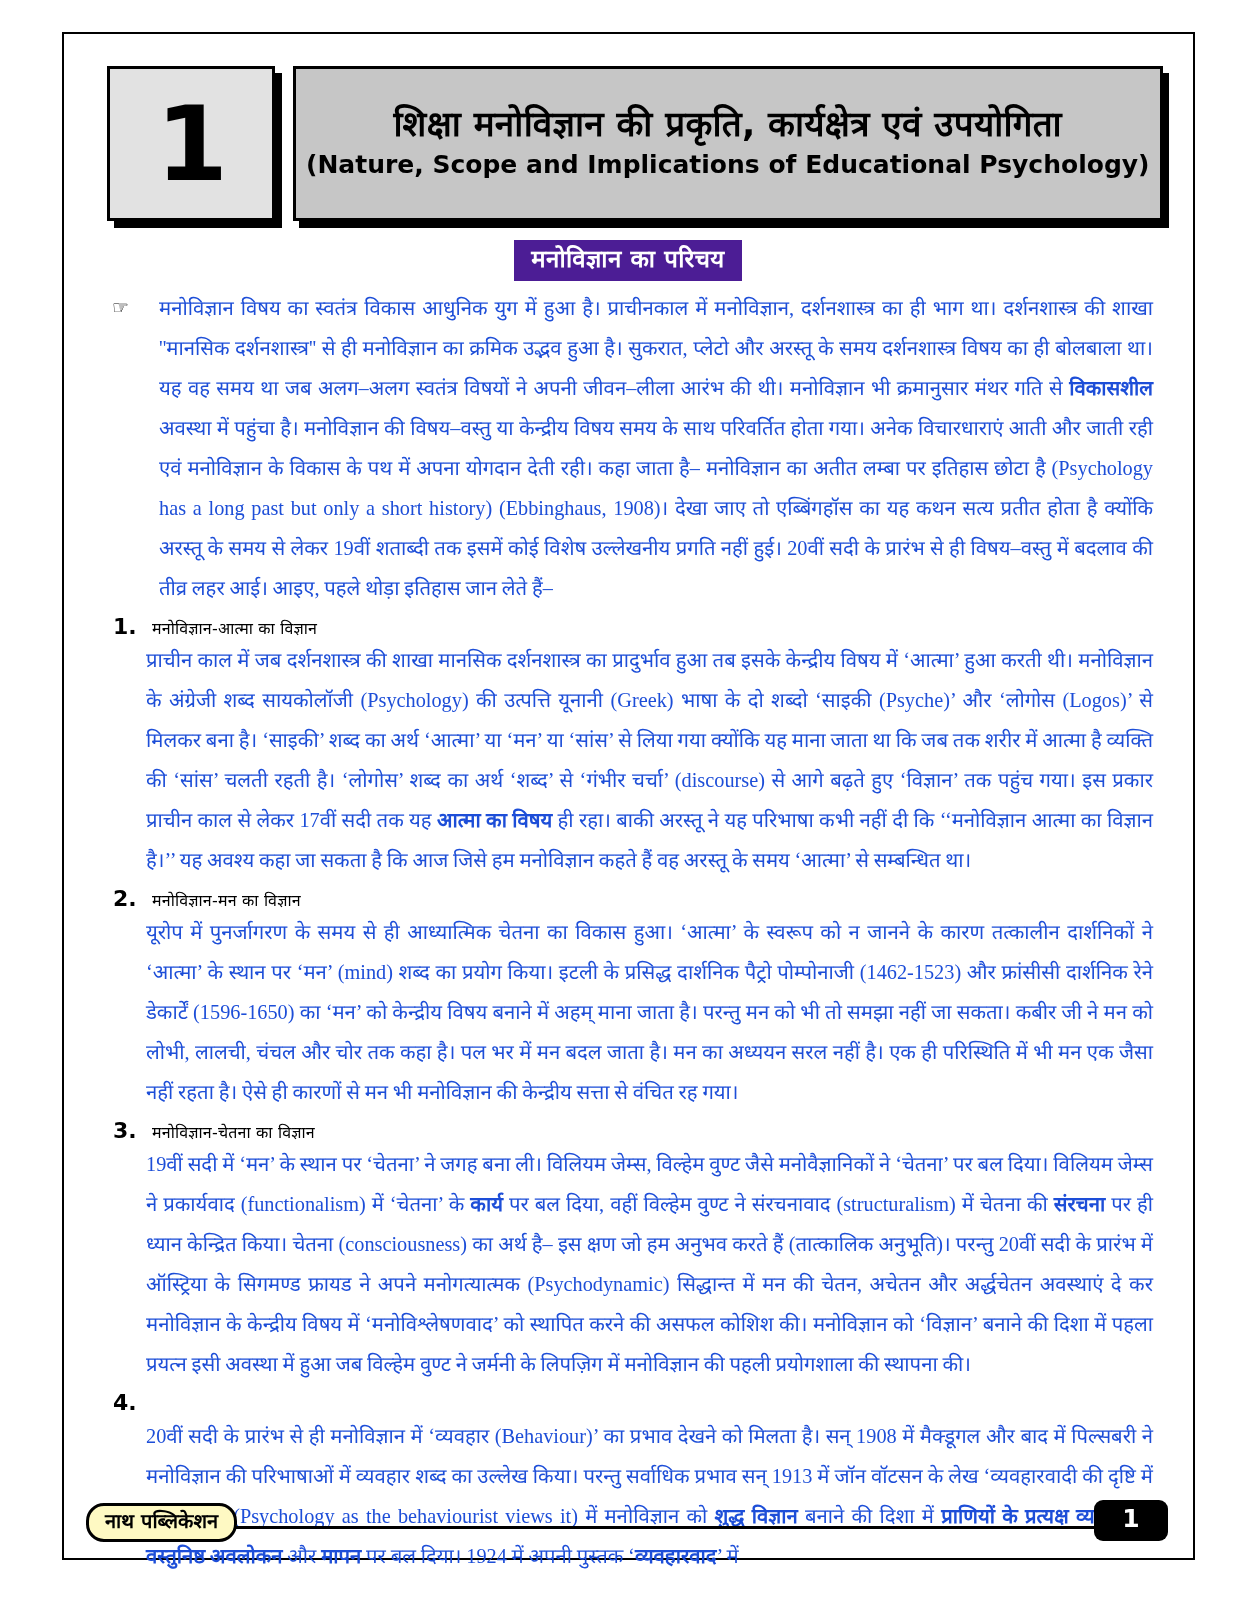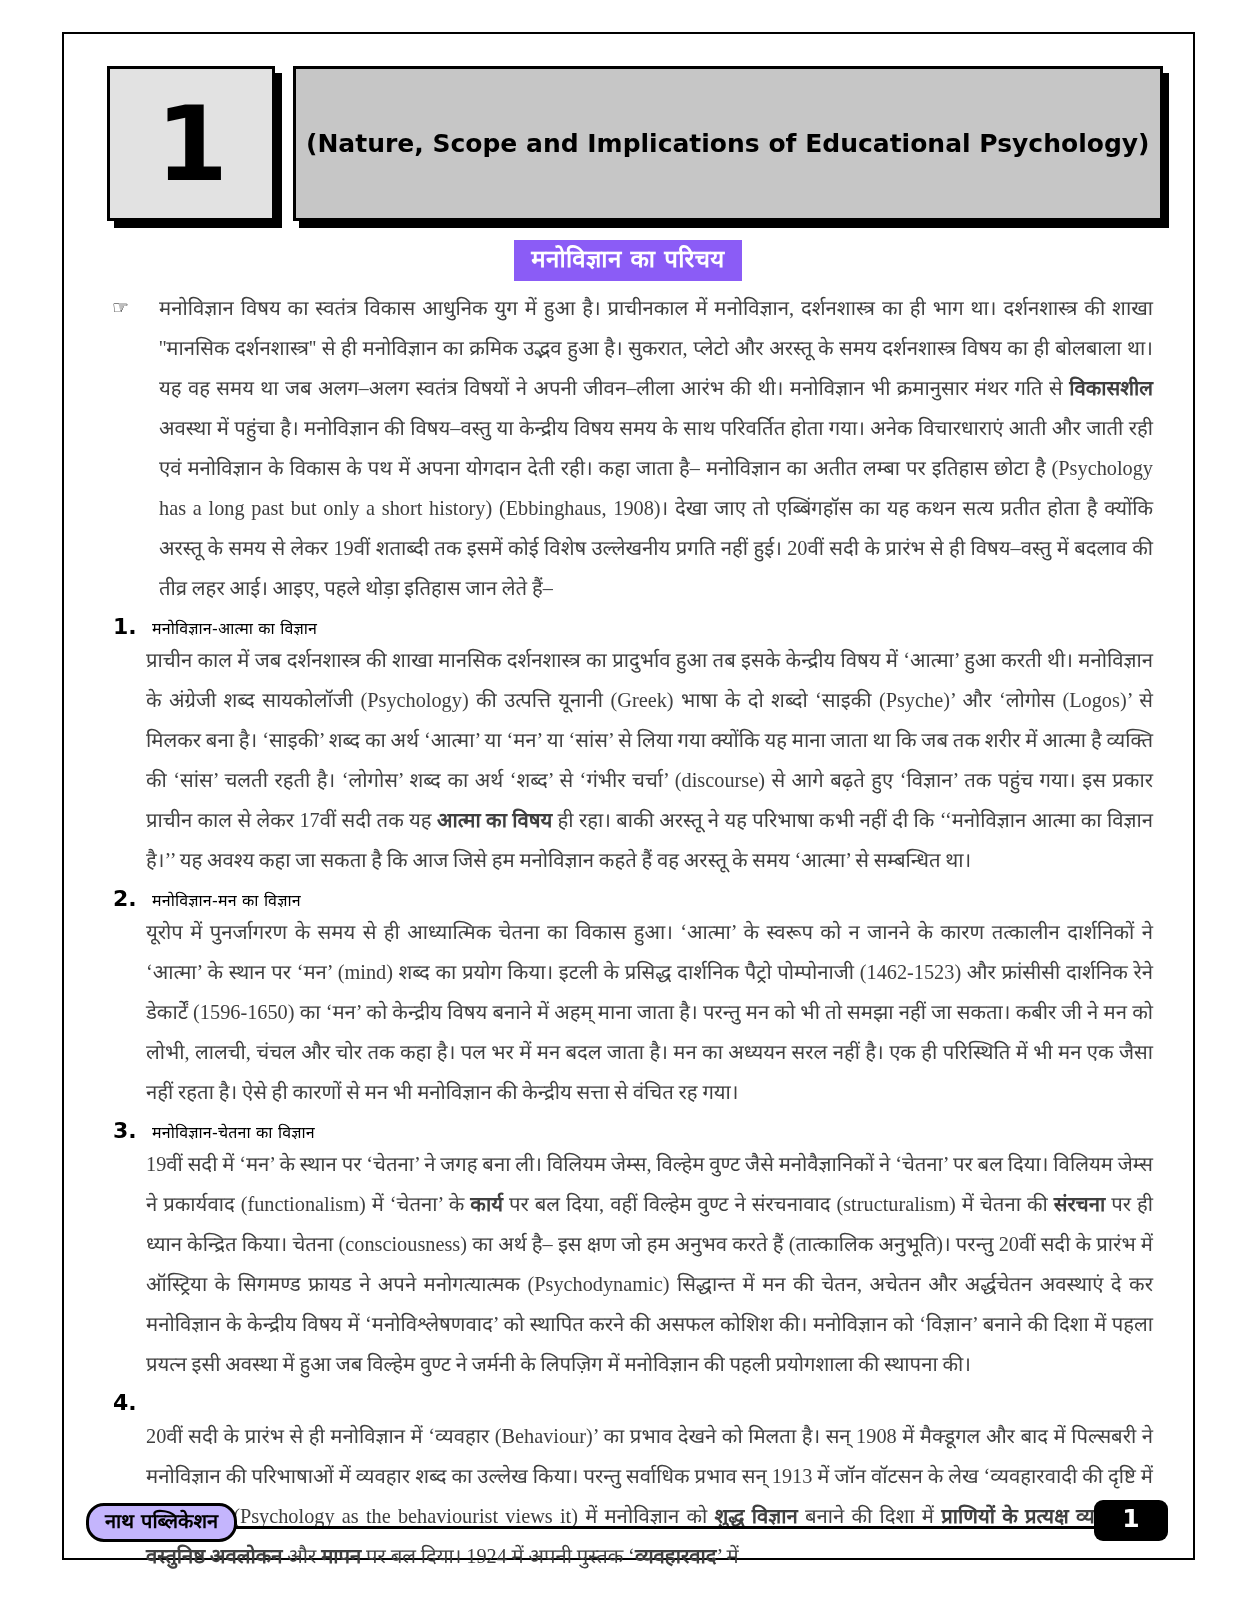--- a/index.html
+++ b/index.html
@@ -96,21 +96,21 @@
 
   
   .banner-wrap {
     position: absolute;
     left: 107px; top: 240px;
     width: 1042px;
     text-align: center;
   }
   .banner {
     display: inline-block;
-    background: #8b5cf6;
+    background: #4c1d95;
     color: #fff;
     font-family: "DejaVu Sans", "Liberation Sans", sans-serif;
     font-weight: 700;
     font-size: 24px;
     line-height: 1.35;
     padding: 3px 17px 6px 17px;
     letter-spacing: 0.4px;
   }
 
   
@@ -134,21 +134,21 @@
     color: #000;
   }
   p.body {
     margin: 0;
     font-family: "Liberation Serif", "DejaVu Serif", serif;
     font-size: 20.3px;
     line-height: 40px;
     text-align: justify;
     text-justify: inter-word;
     word-spacing: -0.3px;
-    color: #404040;
+    color: #1d4ed8;
   }
   .para-block p.body { flex: 1 1 auto; }
 
   
   .sec-head {
     display: flex;
     align-items: baseline;
     margin-top: 6px;
     margin-bottom: 1px;
   }
@@ -192,21 +192,21 @@
     left: 145px;
     top: 26px;
     width: 890px;
     height: 3px;
     background: #000;
   }
   .publisher-pill {
     position: absolute;
     left: 6px;
     top: 3px;
-    background: #c4b5fd;
+    background: #fef9c3;
     border: 3px solid #000;
     border-radius: 18px;
     padding: 3px 16px 5px 16px;
     font-family: "DejaVu Sans", "Liberation Sans", sans-serif;
     font-weight: 700;
     font-size: 20px;
     line-height: 1.25;
     color: #000;
     white-space: nowrap;
   }
@@ -231,20 +231,21 @@
 
 <div class="page">
 
   <div class="page-border"></div>
 
   <div class="chapter-header">
     <div class="chapter-num-box">
       <span class="chapter-num">1</span>
     </div>
     <div class="chapter-title-box">
+      <div class="chapter-title-hi">शिक्षा मनोविज्ञान की प्रकृति, कार्यक्षेत्र एवं उपयोगिता</div>
       <div class="chapter-title-en">(Nature, Scope and Implications of Educational Psychology)</div>
     </div>
   </div>
 
   <div class="banner-wrap">
     <span class="banner">मनोविज्ञान का परिचय</span>
   </div>
 
   <div class="content">
 

